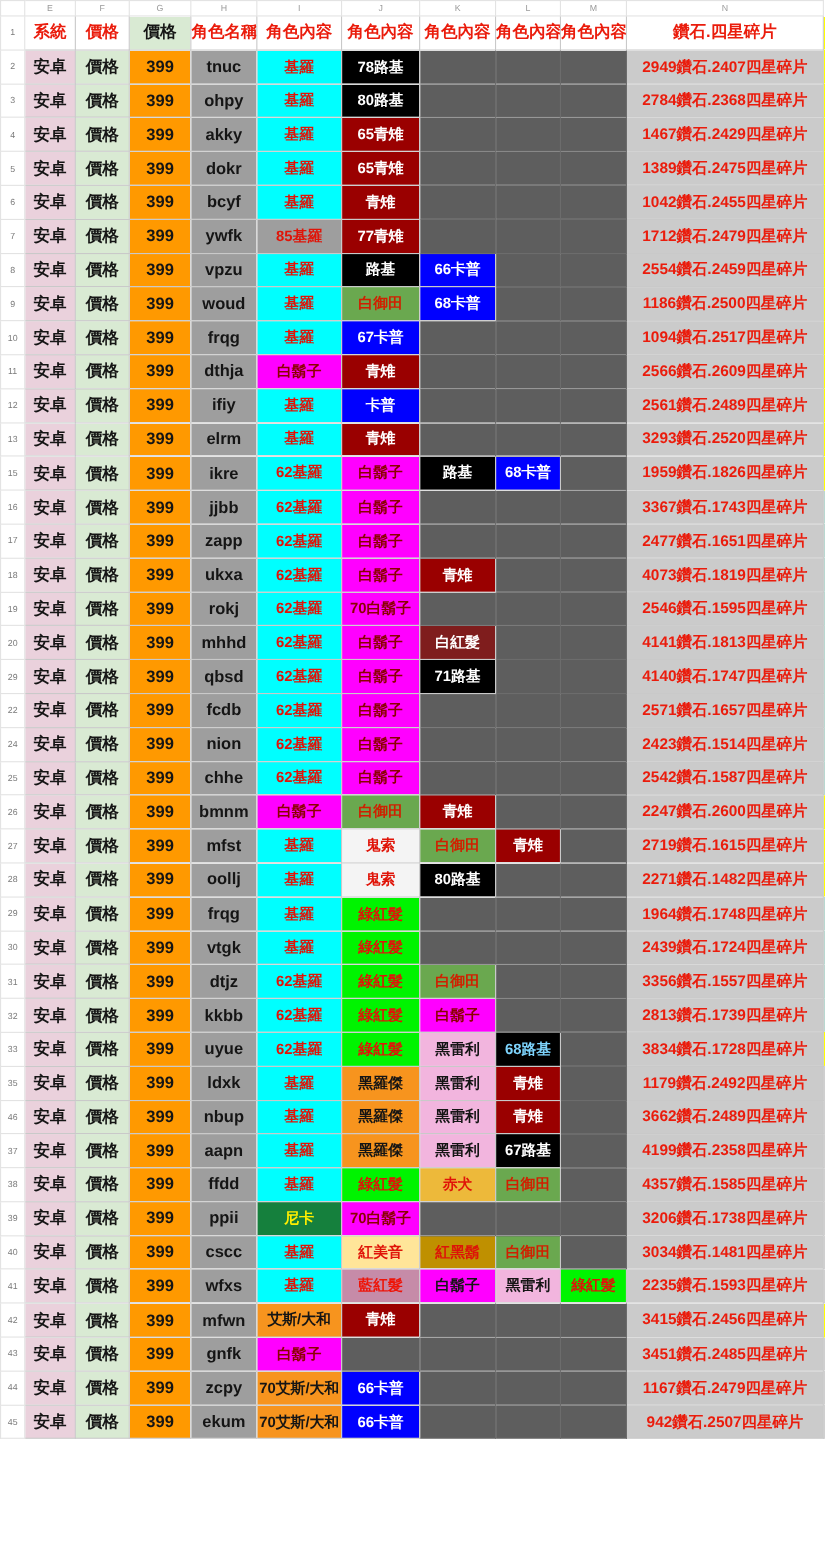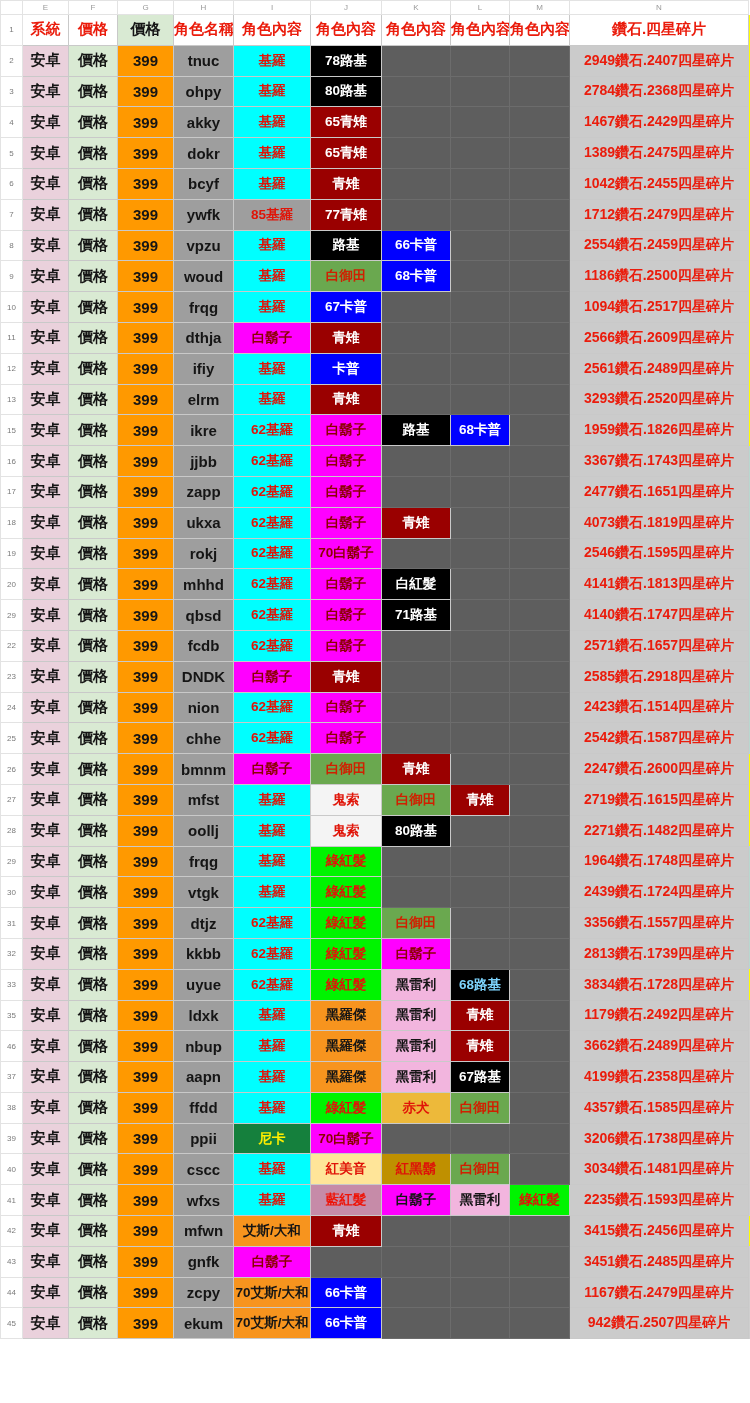--- a/index.html
+++ b/index.html
@@ -311,21 +311,21 @@
         <td class="edge" style="background:#b9d8d0"></td>
       </tr>
       <tr class="drow">
         <td class="rownum">20</td>
         <td class="col-e">安卓</td>
         <td class="col-f">價格</td>
         <td class="col-g">399</td>
         <td class="col-h">mhhd</td>
         <td class="cc" style="background:#00ffff;color:#e01408">62基羅</td>
         <td class="cc" style="background:#ff00ff;color:#8b0000">白鬍子</td>
-        <td class="cc" style="background:#000000;color:#ffffff">白紅髮</td>
+        <td class="cc" style="background:#7f1d1d;color:#ffffff">白紅髮</td>
         <td class="empty"></td>
         <td class="empty"></td>
         <td class="col-n">4141鑽石.1813四星碎片</td>
         <td class="edge" style="background:#b9d8d0"></td>
       </tr>
       <tr class="drow">
         <td class="rownum">29</td>
         <td class="col-e">安卓</td>
         <td class="col-f">價格</td>
         <td class="col-g">399</td>
@@ -343,34 +343,20 @@
         <td class="col-e">安卓</td>
         <td class="col-f">價格</td>
         <td class="col-g">399</td>
         <td class="col-h">fcdb</td>
         <td class="cc" style="background:#00ffff;color:#e01408">62基羅</td>
         <td class="cc" style="background:#ff00ff;color:#8b0000">白鬍子</td>
         <td class="empty"></td>
         <td class="empty"></td>
         <td class="empty"></td>
         <td class="col-n">2571鑽石.1657四星碎片</td>
-        <td class="edge" style="background:#b9d8d0"></td>
-      </tr>
-      <tr class="drow">
-        <td class="rownum">23</td>
-        <td class="col-e">安卓</td>
-        <td class="col-f">價格</td>
-        <td class="col-g">399</td>
-        <td class="col-h">DNDK</td>
-        <td class="cc" style="background:#ff00ff;color:#8b0000">白鬍子</td>
-        <td class="cc" style="background:#9a0000;color:#ffffff">青雉</td>
-        <td class="empty"></td>
-        <td class="empty"></td>
-        <td class="empty"></td>
-        <td class="col-n">2585鑽石.2918四星碎片</td>
         <td class="edge" style="background:#b9d8d0"></td>
       </tr>
       <tr class="drow">
         <td class="rownum">24</td>
         <td class="col-e">安卓</td>
         <td class="col-f">價格</td>
         <td class="col-g">399</td>
         <td class="col-h">nion</td>
         <td class="cc" style="background:#00ffff;color:#e01408">62基羅</td>
         <td class="cc" style="background:#ff00ff;color:#8b0000">白鬍子</td>

